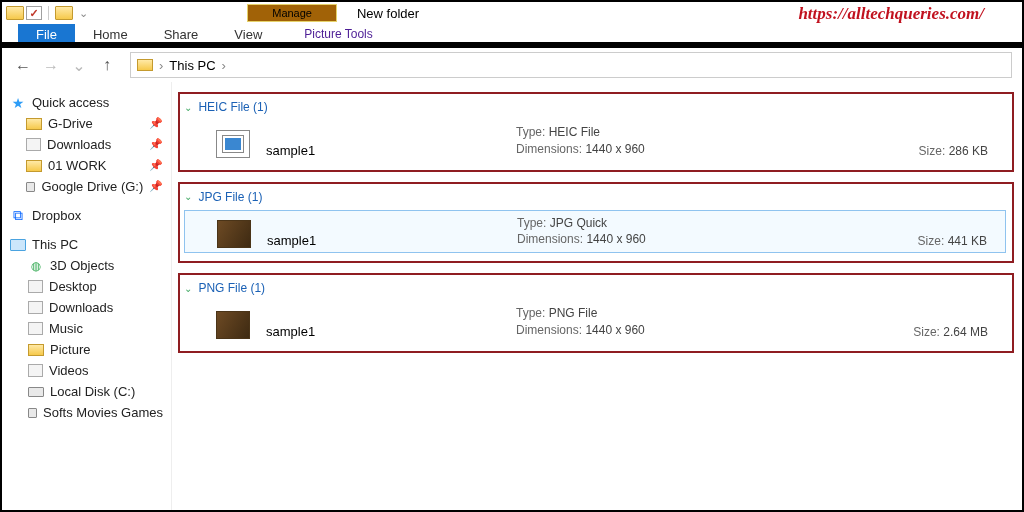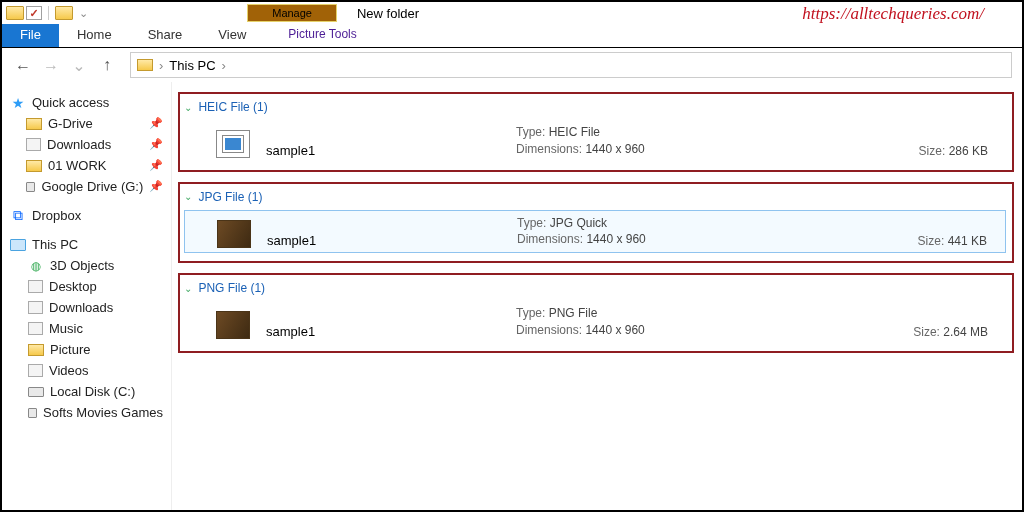--- a/index.html
+++ b/index.html
@@ -7,24 +7,24 @@
 
   
   .titlebar { height: 22px; display: flex; align-items: center; background: #fff; padding-left: 4px; font-size: 11px; }
   .qat { display: flex; align-items: center; gap: 2px; }
   .qat .folder-mini { width: 18px; height: 14px; background: linear-gradient(#ffe9a6,#f6c94b); border: 1px solid #c49a2e; border-radius: 1px; }
   .qat .check { width: 16px; height: 14px; border: 1px solid #a0a0a0; display:flex;align-items:center;justify-content:center;color:#c0392b;font-weight:bold;font-size:11px;}
   .qat .sep { width:1px;height:14px;background:#ccc;margin:0 4px;}
   .titlebar .contextual { margin-left: 155px; }
   .contextual .manage { background: #a16207; padding: 2px 24px; font-size: 11px; border:1px solid #e6d26a;}
   .titlebar .wname { margin-left: 20px; font-size: 13px; }
-  .watermark { position:absolute; right:40px; top:4px; color:#c1121f; font-weight:normal; font-size:17px; font-style:italic; font-family: Georgia, serif;}
-
-  
-  .ribbon { height: 24px; display:flex; align-items:stretch; border-bottom:1px solid #000000; font-size:13px; }
+  .watermark { position:absolute; right:40px; top:4px; color:#c1121f; font-weight:bold; font-size:17px; font-style:italic; font-family: Georgia, serif;}
+
+  
+  .ribbon { height: 24px; display:flex; align-items:stretch; border-bottom:6px solid #000000; font-size:13px;padding-left:16px; }
   .ribbon .file-tab { background:#1976d2; color:#fff; padding:3px 18px; }
   .ribbon .tab { padding:3px 18px; color:#333; }
   .ribbon .tool-tab { margin-left:14px; padding:3px 10px; font-size:12px; color:#4c1d95;}
 
   
   .navrow { height: 34px; display:flex; align-items:center; padding: 4px 10px; gap:6px; }
   .navbtn { width:22px; height:22px; display:flex; align-items:center; justify-content:center; color:#555; font-size:16px; }
   .navbtn.disabled { color:#bbb; }
   .addressbar { flex:1; margin-left:6px; height:26px; border:1px solid #ccc; display:flex; align-items:center; padding:0 6px; font-size:13px; gap:6px; }
   .addressbar .abicon { width:16px;height:12px;background:linear-gradient(#ffe9a6,#f6c94b);border:1px solid #c49a2e;}

